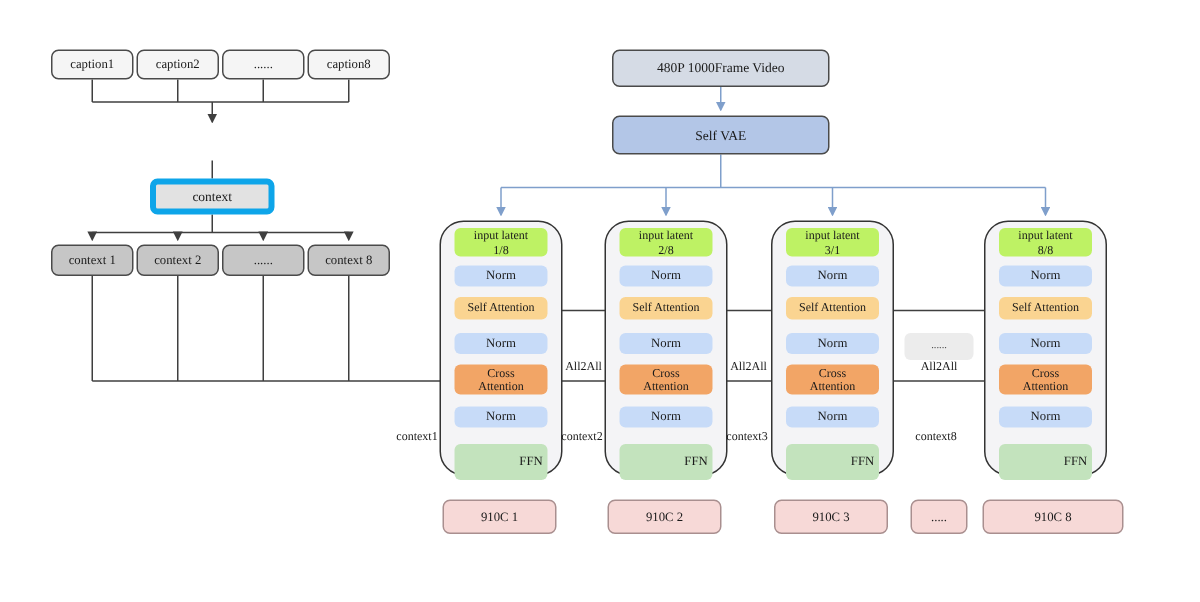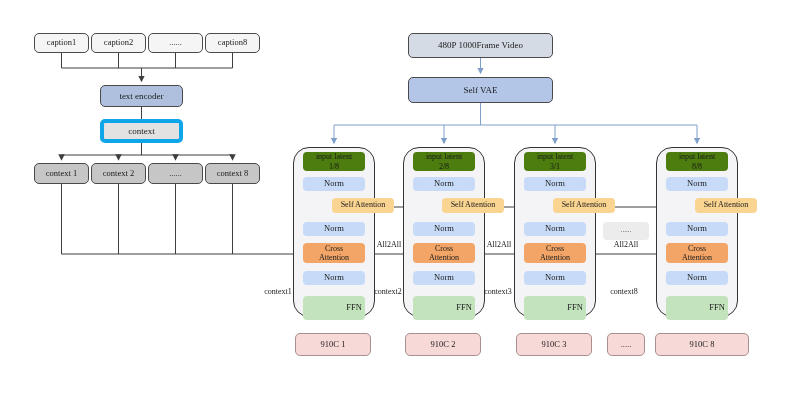--- a/index.html
+++ b/index.html
@@ -23,23 +23,23 @@
   .vsource{left:408px;top:33px;width:145px;height:25px;border:1px solid #4a4a4a;
            border-radius:5px;background:#d5dbe5;font-size:9px;}
   .vae{left:408px;top:77px;width:145px;height:26px;border:1px solid #4a4a4a;
        border-radius:5px;background:#b3c6e7;font-size:9px;}
   
   .col{position:absolute;top:147px;width:82px;height:170px;background:#f4f4f6;
        border:1.4px solid #333;border-radius:16px;box-sizing:border-box;}
   .inner{position:absolute;left:9px;width:62px;border-radius:4px;display:flex;
          flex-direction:column;align-items:center;justify-content:center;
          text-align:center;box-sizing:border-box;}
-  .latent{top:4px;height:19px;background:#4d7c0f;font-size:8px;line-height:1.15;}
+  .latent{top:4px;height:19px;background:#bef264;font-size:8px;line-height:1.15;}
   .norm1{top:29px;height:14px;background:#c7dbf8;font-size:8.5px;}
-  .selfattn{top:50px;height:15px;background:#fad491;font-size:8px;margin-left:29px;}
+  .selfattn{top:50px;height:15px;background:#fad491;font-size:8px;}
   .norm2{top:74px;height:14px;background:#c7dbf8;font-size:8.5px;}
   .crossattn{top:95px;height:20px;background:#f2a566;font-size:8px;line-height:1.15;}
   .norm3{top:123px;height:14px;background:#c7dbf8;font-size:8.5px;}
   .ffn{top:148px;height:24px;background:#c3e3bd;font-size:8.5px;padding-left:40px;}
   
   .elabel{position:absolute;font-size:8px;white-space:nowrap;
           transform:translate(-50%,-50%);margin-top:44px;}
   .dotsgray{left:603px;top:222px;width:46px;height:18px;background:#ececec;
             border-radius:4px;font-size:7px;color:#555;}
   
@@ -107,21 +107,20 @@
       <path d="M555 170.5 V176.5 M555 191.5 V197.5 M555 213.5 V221.5 M555 236.5 V242 M555 263 V270 M555 285.5 V291"></path>
       <path d="M697 170.5 V176.5 M697 191.5 V197.5 M697 213.5 V221.5 M697 236.5 V242 M697 263 V270 M697 285.5 V291"></path>
     </g>
   </svg>
 
   <div class="box caption" style="left:34px">caption1</div>
   <div class="box caption" style="left:91px">caption2</div>
   <div class="box caption" style="left:148px">......</div>
   <div class="box caption" style="left:205px">caption8</div>
 
-  <div class="box encoder">text encoder</div>
   <div class="box contextbox">context</div>
 
   <div class="box ctxn" style="left:34px">context 1</div>
   <div class="box ctxn" style="left:91px">context 2</div>
   <div class="box ctxn" style="left:148px">......</div>
   <div class="box ctxn" style="left:205px">context 8</div>
 
   <div class="box vsource">480P 1000Frame Video</div>
   <div class="box vae">Self VAE</div>
 

